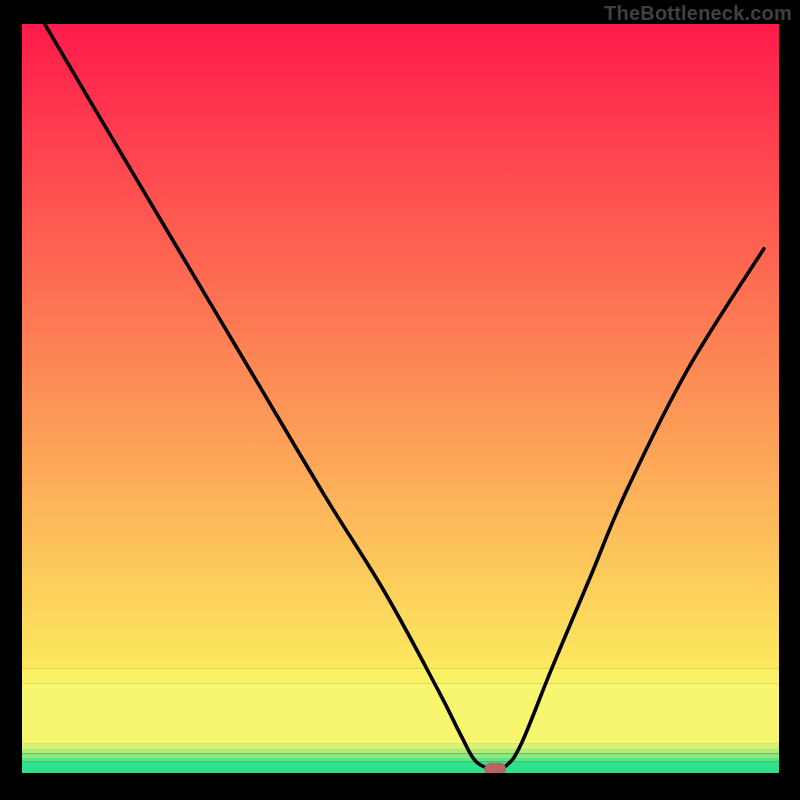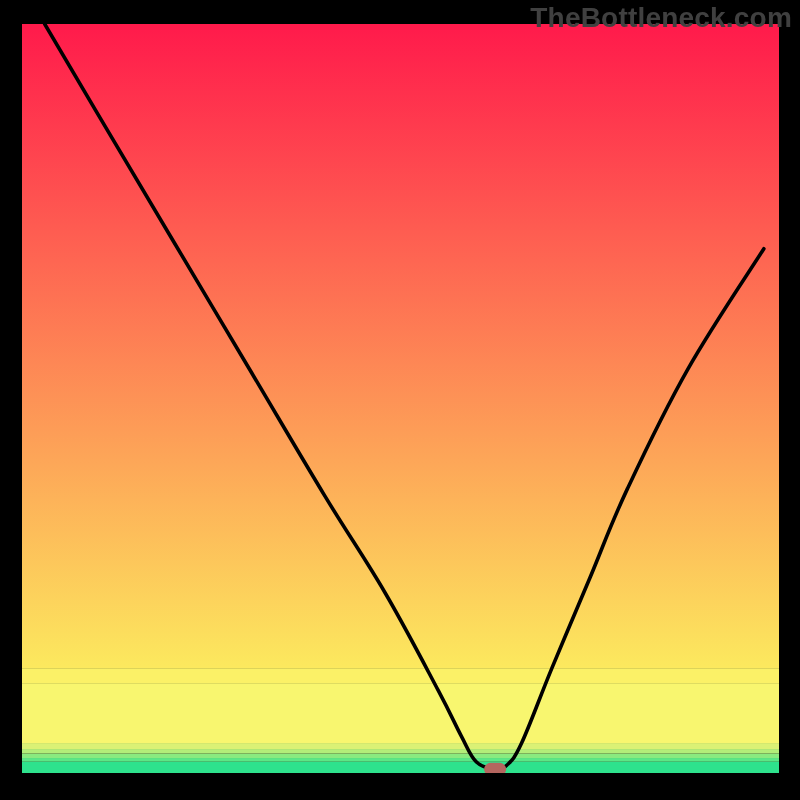--- a/index.html
+++ b/index.html
@@ -14,21 +14,21 @@
     position: relative;
     width: 800px;
     height: 800px;
   }
   .watermark {
     position: absolute;
     top: 2px;
     right: 8px;
     color: #404040;
     font-family: Arial, Helvetica, sans-serif;
-    font-size: 28px;
+    font-size: 20px;
     font-weight: 600;
     letter-spacing: 0.2px;
     user-select: none;
   }
   svg {
     position: absolute;
     left: 0;
     top: 0;
   }
 </style>

